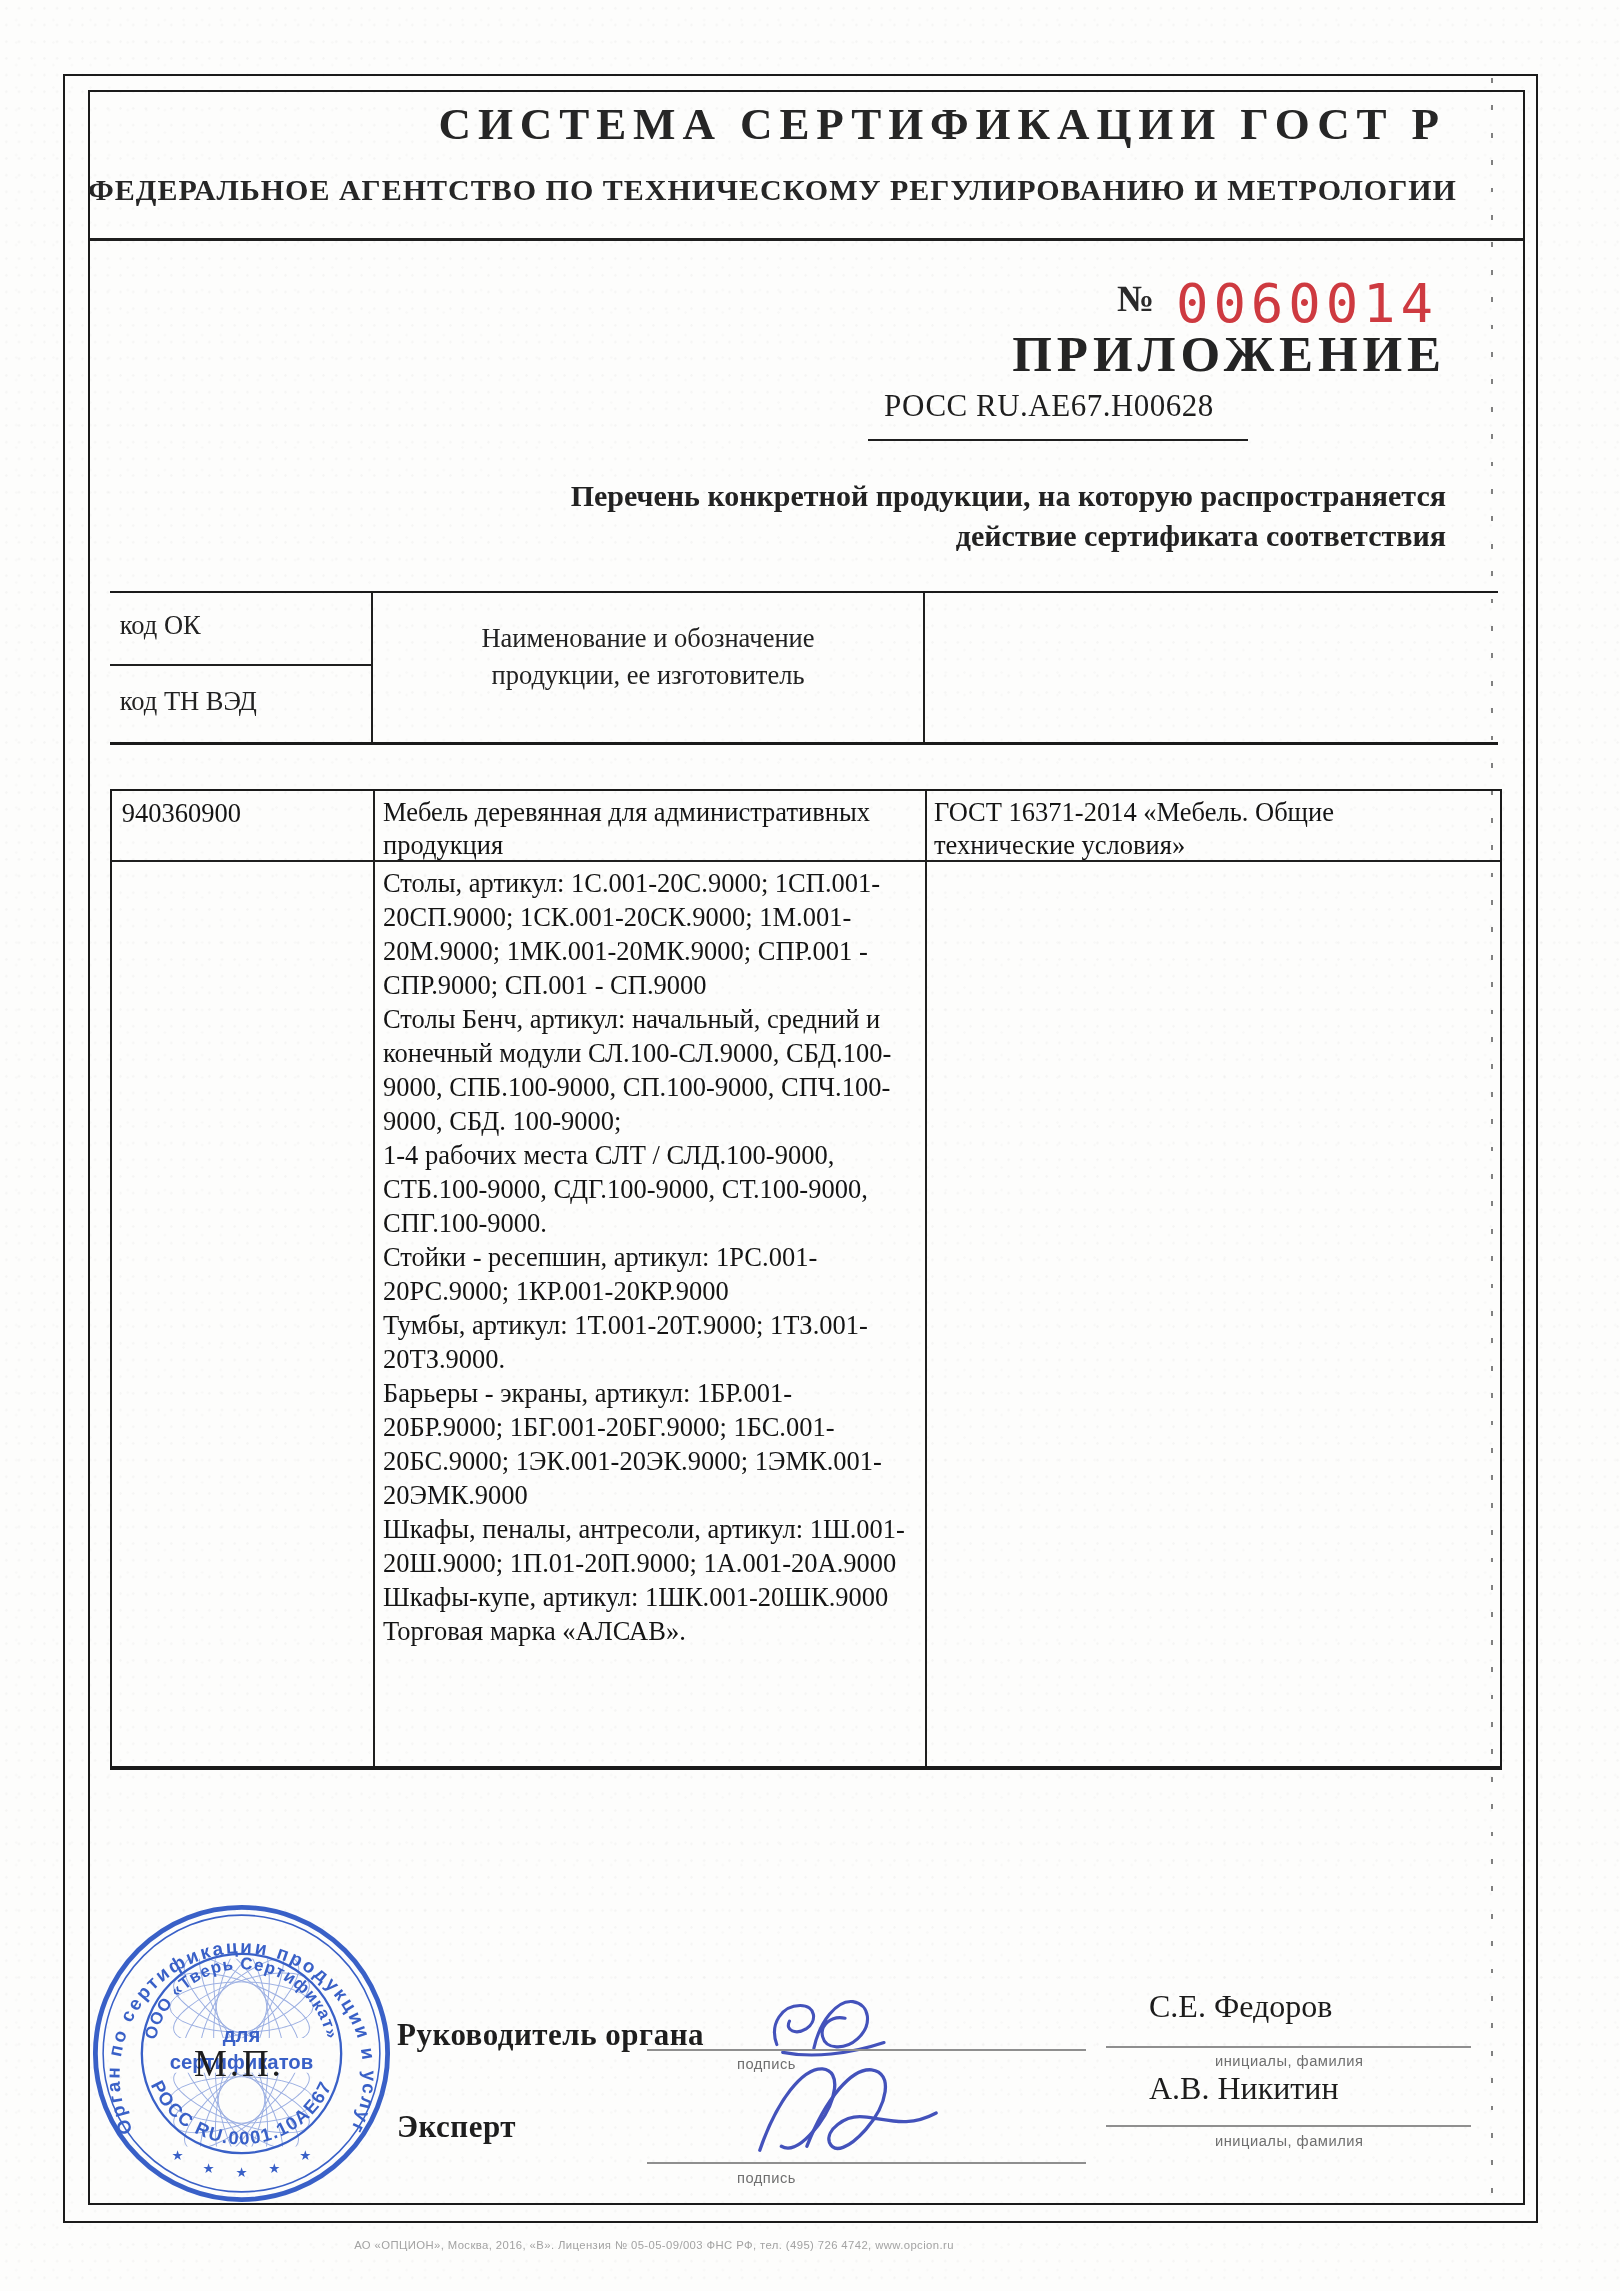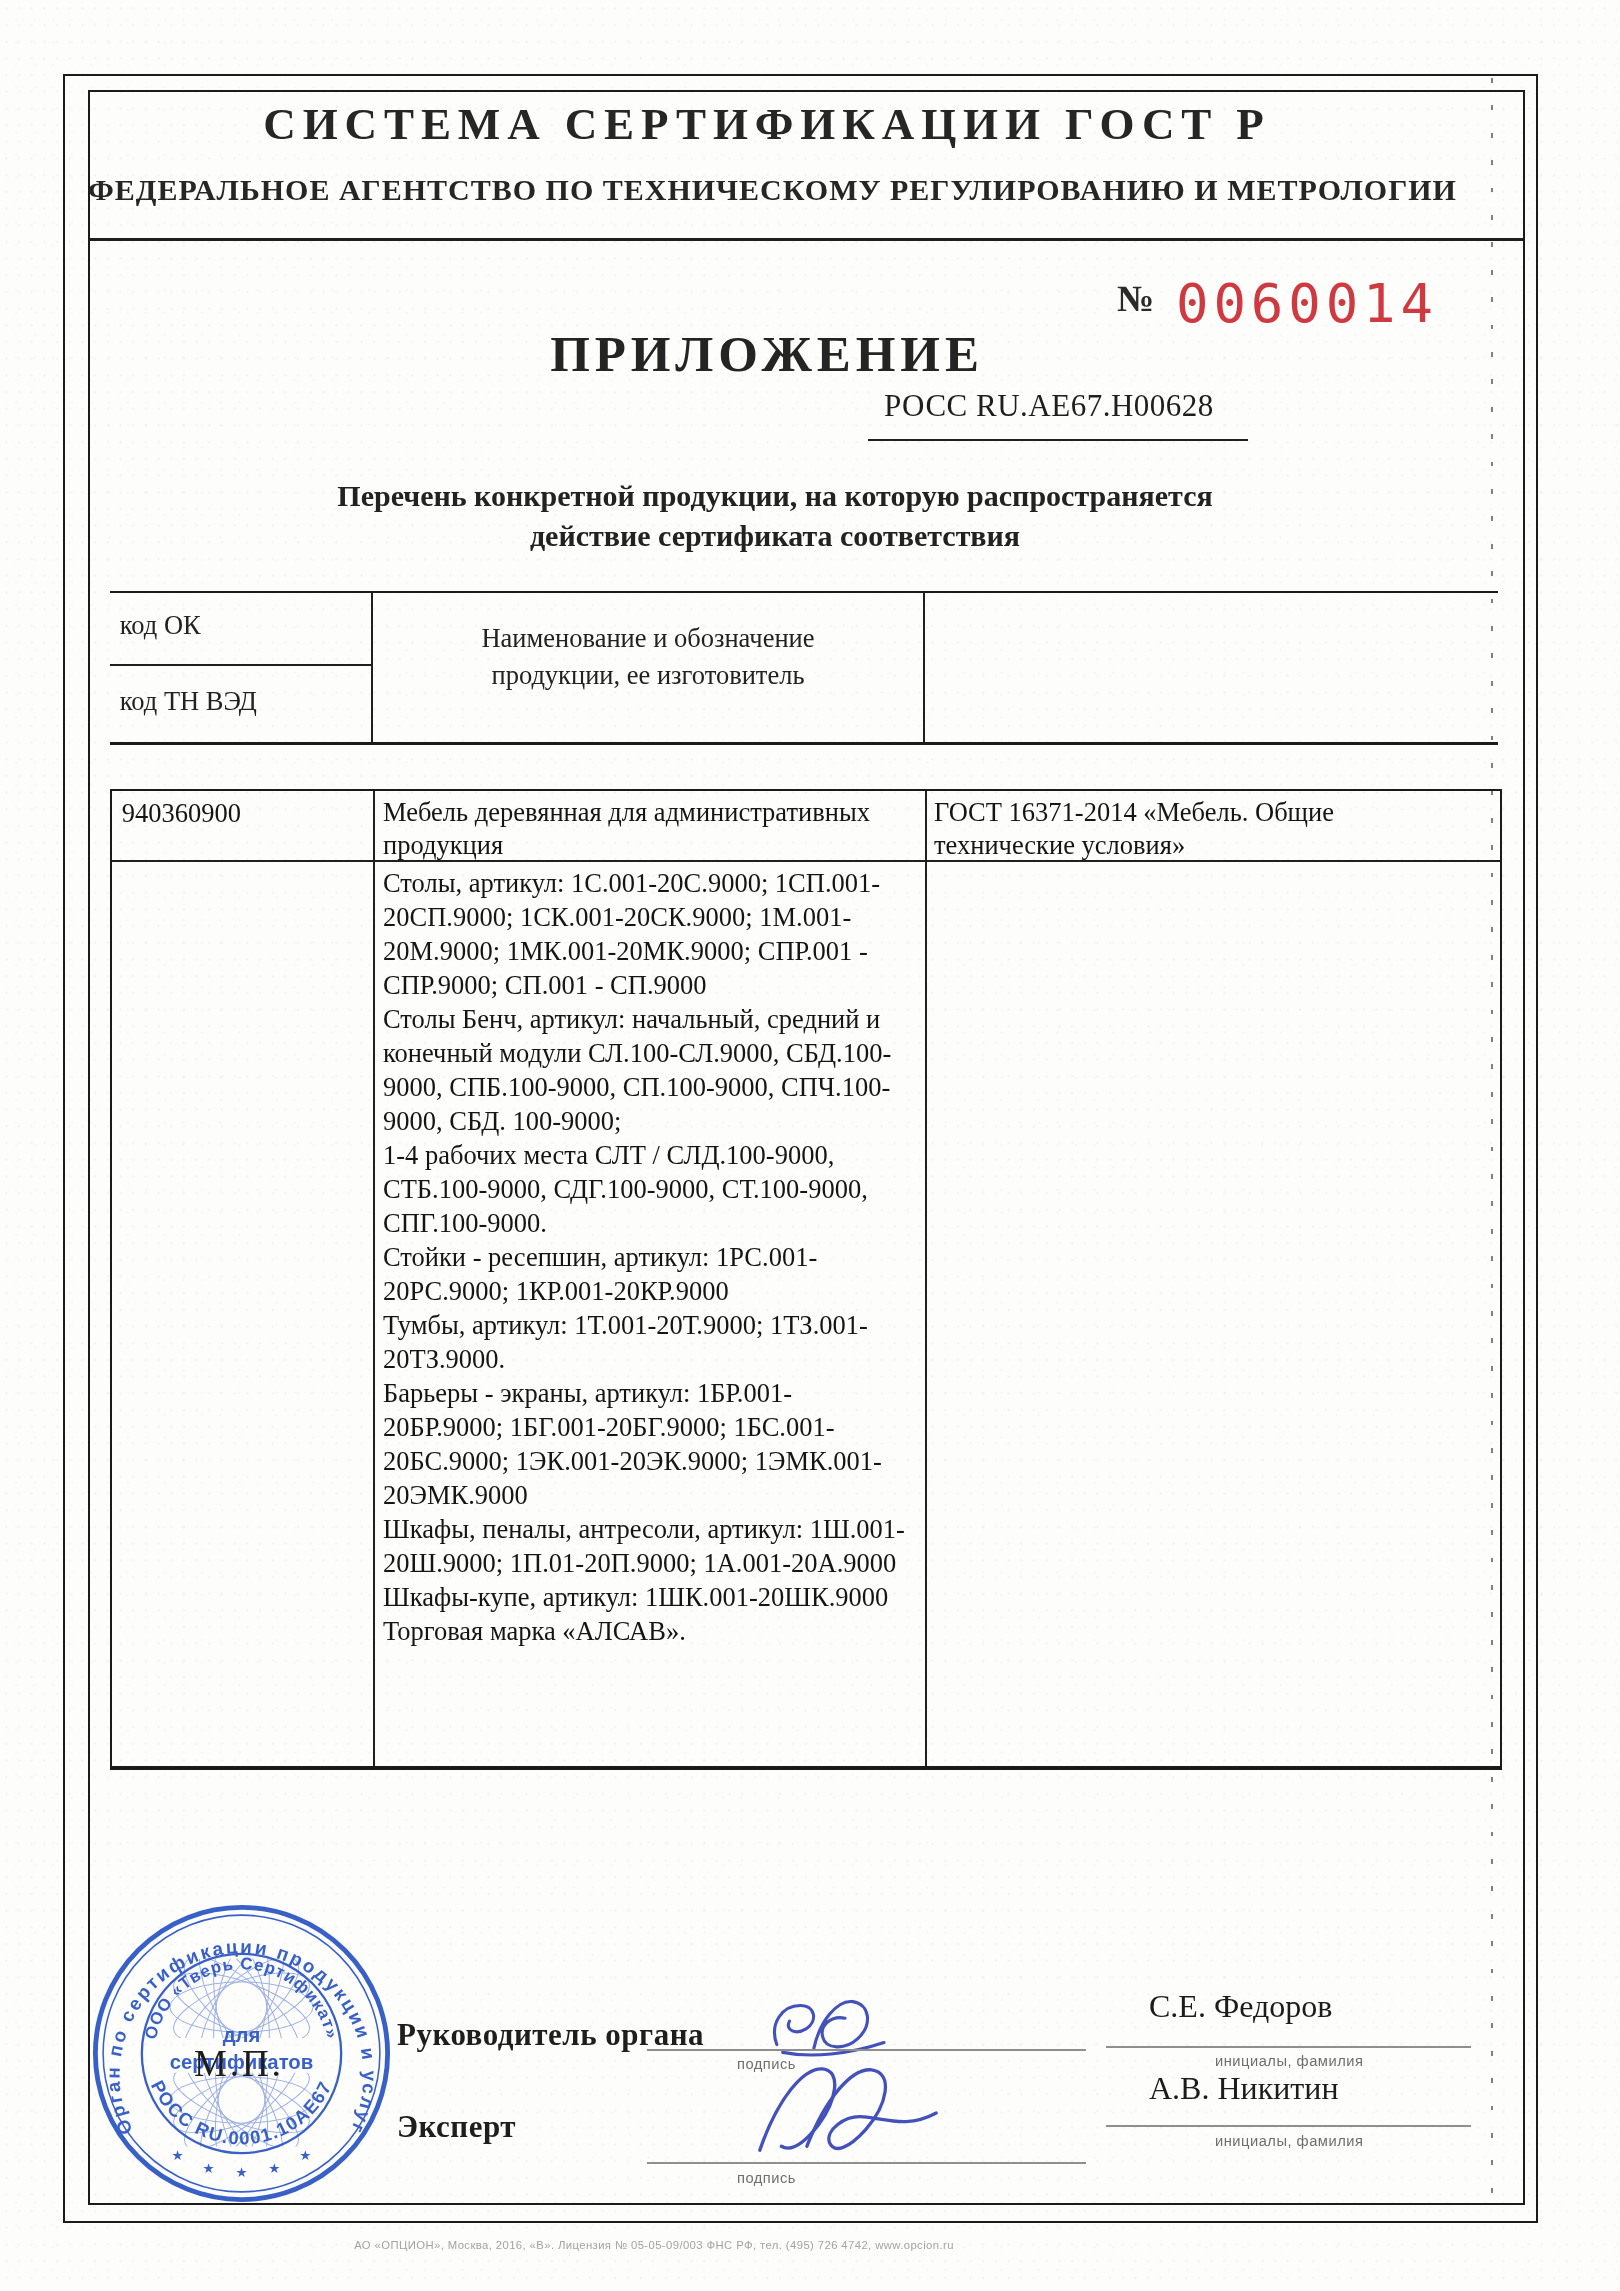--- a/index.html
+++ b/index.html
@@ -11,30 +11,30 @@
       radial-gradient(rgba(60,60,60,0.028) 1px, transparent 1.3px);
     background-size:12.7px 16.7px, 18.6px 22.5px;
     background-position:0 0, 6.9px 8.8px;
     font-family:"Liberation Serif","DejaVu Serif",serif;
     color:#1d1d1d;
   }
   .abs{position:absolute;}
   .frame{position:absolute;border:solid #1b1b1b;}
   .rule{position:absolute;background:#1f1f1f;}
   .grayline{position:absolute;background:#8f8f8f;height:2px;}
-  .center-band{position:absolute;left:88px;width:1358px;text-align:center;}
+  .center-band{position:absolute;left:88px;width:1358px;text-align:right;}
   .pre{white-space:pre-line;}
   .sys-title{font-size:45px;font-weight:bold;letter-spacing:6.9px;color:#262626;}
   .agency-title{font-size:30px;font-weight:bold;letter-spacing:1px;color:#262626;white-space:nowrap;}
   .doc-title{font-size:51px;font-weight:bold;letter-spacing:4.9px;color:#242424;}
   .num-sign{font-size:37px;font-weight:bold;color:#2a2a2a;}
   .num-value{font-family:"DejaVu Sans Mono","Liberation Mono",monospace;font-size:54px;letter-spacing:4.9px;font-weight:500;}
   .cert-label{font-size:32px;color:#1e1e1e;}
   .cert-value{font-size:31px;color:#1e1e1e;letter-spacing:0.5px;}
-  .purpose{font-size:30px;font-weight:bold;line-height:40px;color:#222;margin-left:8px;}
+  .purpose{font-size:30px;font-weight:bold;line-height:40px;color:#222;}
   .cell-h{font-size:26.5px;line-height:37px;color:#222;}
   .body-text{font-size:26.5px;line-height:33px;color:#151515;}
   .list-text{font-size:26.5px;line-height:34px;color:#151515;}
   .role{font-size:31px;font-weight:bold;color:#1e1e1e;letter-spacing:0.5px;}
   .person{font-size:32px;color:#1c1c1c;}
   .caption{font-family:"Liberation Sans","DejaVu Sans",sans-serif;font-size:14.7px;color:#6f6f6f;letter-spacing:0.5px;}
   .mp{font-size:37px;letter-spacing:2.9px;color:#1d1d1d;}
   .footer-imprint{font-family:"Liberation Sans","DejaVu Sans",sans-serif;font-size:11.3px;color:#a3a3a3;letter-spacing:0.4px;}
   .vdash{
     position:absolute;width:2px;

